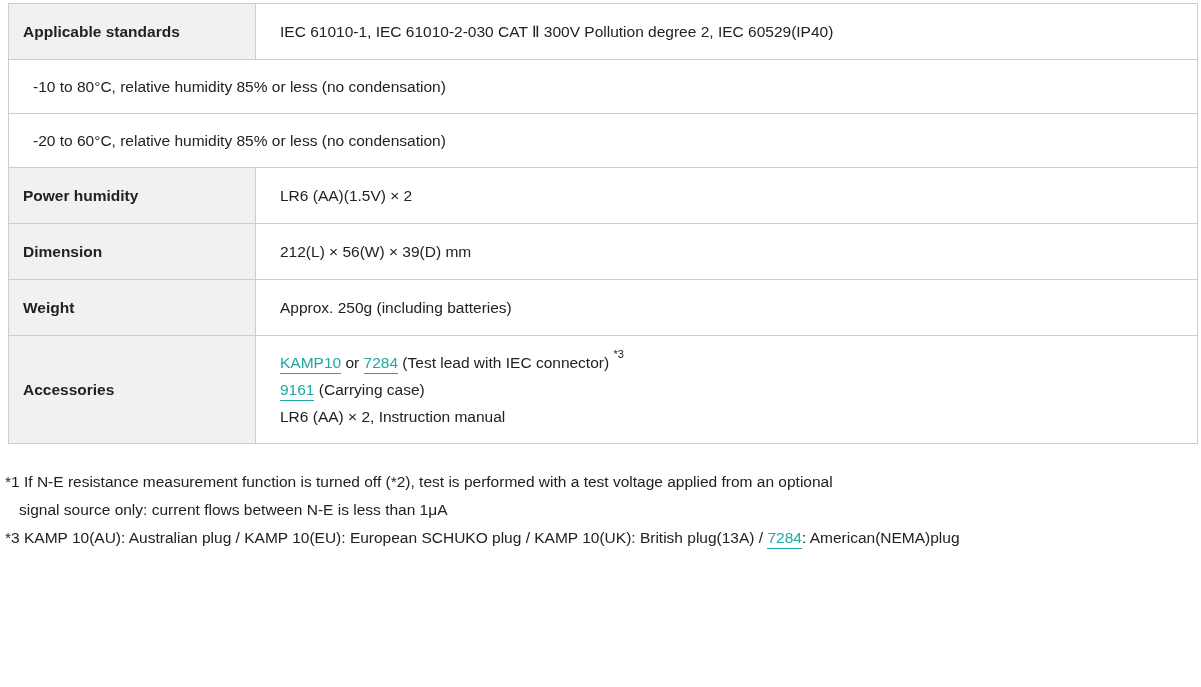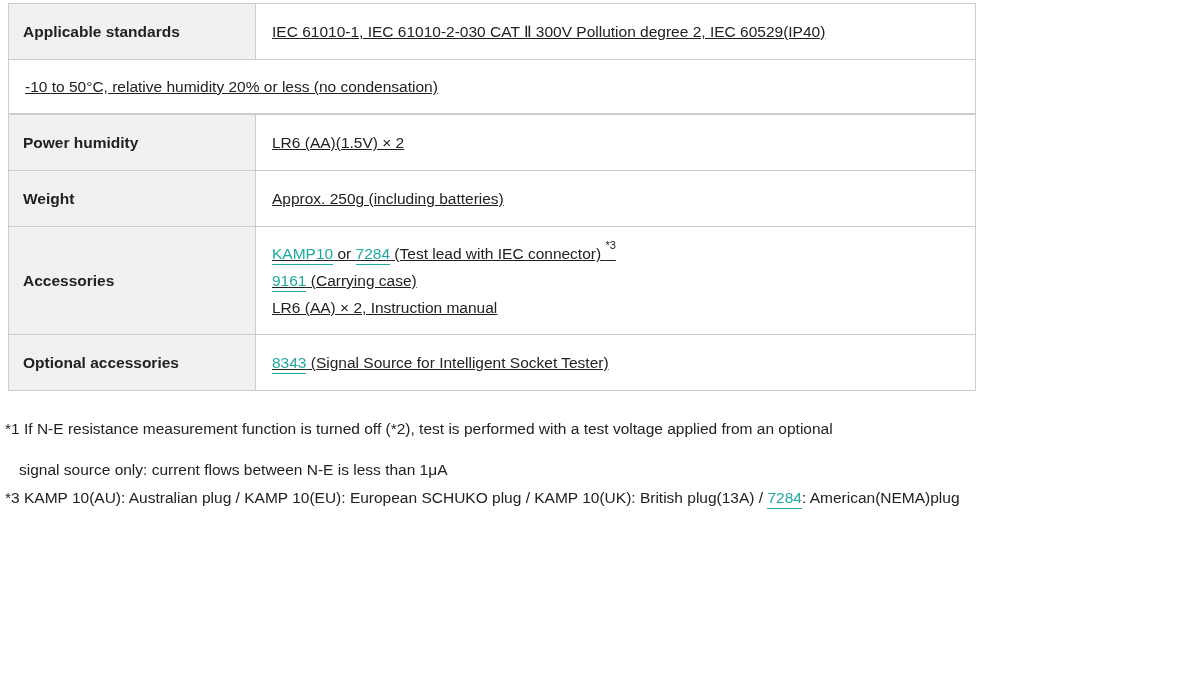--- a/index.html
+++ b/index.html
@@ -12,21 +12,21 @@
   html, body {
     width: 1201px;
     background: #ffffff;
     font-family: "Liberation Sans", sans-serif;
     color: var(--text);
   }
   body { height: 687px; overflow: hidden; }
 
   .spec-table {
     margin: 3px 0 0 8px;
-    width: 968px;
+    width: 1190px;
     border: 1px solid var(--border);
   }
   .row {
     display: flex;
     border-bottom: 1px solid var(--border);
   }
   .row:last-child { border-bottom: none; }
   .cell-label {
     width: 247px;
     flex: 0 0 247px;
@@ -34,27 +34,26 @@
     border-right: 1px solid var(--border);
     padding: 15px 14px;
     font-weight: 700;
     font-size: 15.5px;
     line-height: 25px;
     display: flex;
     align-items: center;
   }
   .cell-value {
     flex: 1;
-    padding: 13px 14px 13px 16px;
+    padding: 13px 14px 13px 24px;
     font-size: 15.5px;
     line-height: 27px;
     display: flex;
     flex-direction: column;
     justify-content: center;
-    text-decoration: underline;
   }
   .value-line { white-space: nowrap; }
 
   .pn-link {
     color: var(--link);
     text-decoration: none;
     border-bottom: 1px solid var(--link);
     padding-bottom: 2px;
     cursor: pointer;
   }
@@ -64,74 +63,77 @@
     position: relative;
     top: -4px;
   }
 
   .footnotes {
     margin: 24px 0 0 5px;
     font-size: 15.5px;
     line-height: 28px;
   }
   .footnote-line { white-space: nowrap; }
-  .footnote-line.indent { padding-left: 14px; margin-top: 13px; }
+  .footnote-line.indent { padding-left: 14px; }
 </style>
 </head>
 <body>
 
 <div class="spec-table">
     <div class="row">
       <div class="cell-label">
         <span>Applicable standards</span>
       </div>
       <div class="cell-value">
         <div class="value-line"><span>IEC 61010-1, IEC 61010-2-030 CAT Ⅱ 300V Pollution degree 2, IEC 60529(IP40)</span></div>
       </div>
     </div>
     <div class="row">
       <div class="cell-value">
-        <div class="value-line"><span>-10 to 50°C, relative humidity 20% or less (no condensation)</span></div>
+        <div class="value-line"><span>-10 to 80°C, relative humidity 85% or less (no condensation)</span></div>
       </div>
     </div>
     <div class="row">
+      <div class="cell-value">
+        <div class="value-line"><span>-20 to 60°C, relative humidity 85% or less (no condensation)</span></div>
+      </div>
     </div>
     <div class="row">
       <div class="cell-label">
         <span>Power humidity</span>
       </div>
       <div class="cell-value">
         <div class="value-line"><span>LR6 (AA)(1.5V) × 2</span></div>
+      </div>
+    </div>
+    <div class="row">
+      <div class="cell-label">
+        <span>Dimension</span>
+      </div>
+      <div class="cell-value">
+        <div class="value-line"><span>212(L) × 56(W) × 39(D) mm</span></div>
       </div>
     </div>
     <div class="row">
       <div class="cell-label">
         <span>Weight</span>
       </div>
       <div class="cell-value">
         <div class="value-line"><span>Approx. 250g (including batteries)</span></div>
       </div>
     </div>
     <div class="row">
       <div class="cell-label">
         <span>Accessories</span>
       </div>
       <div class="cell-value">
         <div class="value-line"><a class="pn-link">KAMP10</a><span> or </span><a class="pn-link">7284</a><span> (Test lead with IEC connector) </span><sup class="note-ref">*3</sup></div>
         <div class="value-line"><a class="pn-link">9161</a><span> (Carrying case)</span></div>
         <div class="value-line"><span>LR6 (AA) × 2, Instruction manual</span></div>
       </div>
     </div>
-    <div class="row">
-      <div class="cell-label">
-        <span>Optional accessories</span>
-      </div>
-      <div class="cell-value">
-        <div class="value-line"><a class="pn-link">8343</a><span> (Signal Source for Intelligent Socket Tester)</span></div>
-      </div>
-    </div>
   </div>
 
 <div class="footnotes">
     <div class="footnote-line"><span>*1 If N-E resistance measurement function is turned off (*2), test is performed with a test voltage applied from an optional</span></div>
     <div class="footnote-line indent"><span>signal source only: current flows between N-E is less than 1μA</span></div>
     <div class="footnote-line"><span>*3 KAMP 10(AU): Australian plug / KAMP 10(EU): European SCHUKO plug / KAMP 10(UK): British plug(13A) / </span><a class="pn-link">7284</a><span>: American(NEMA)plug</span></div>
   </div>
 
 </body></html>

